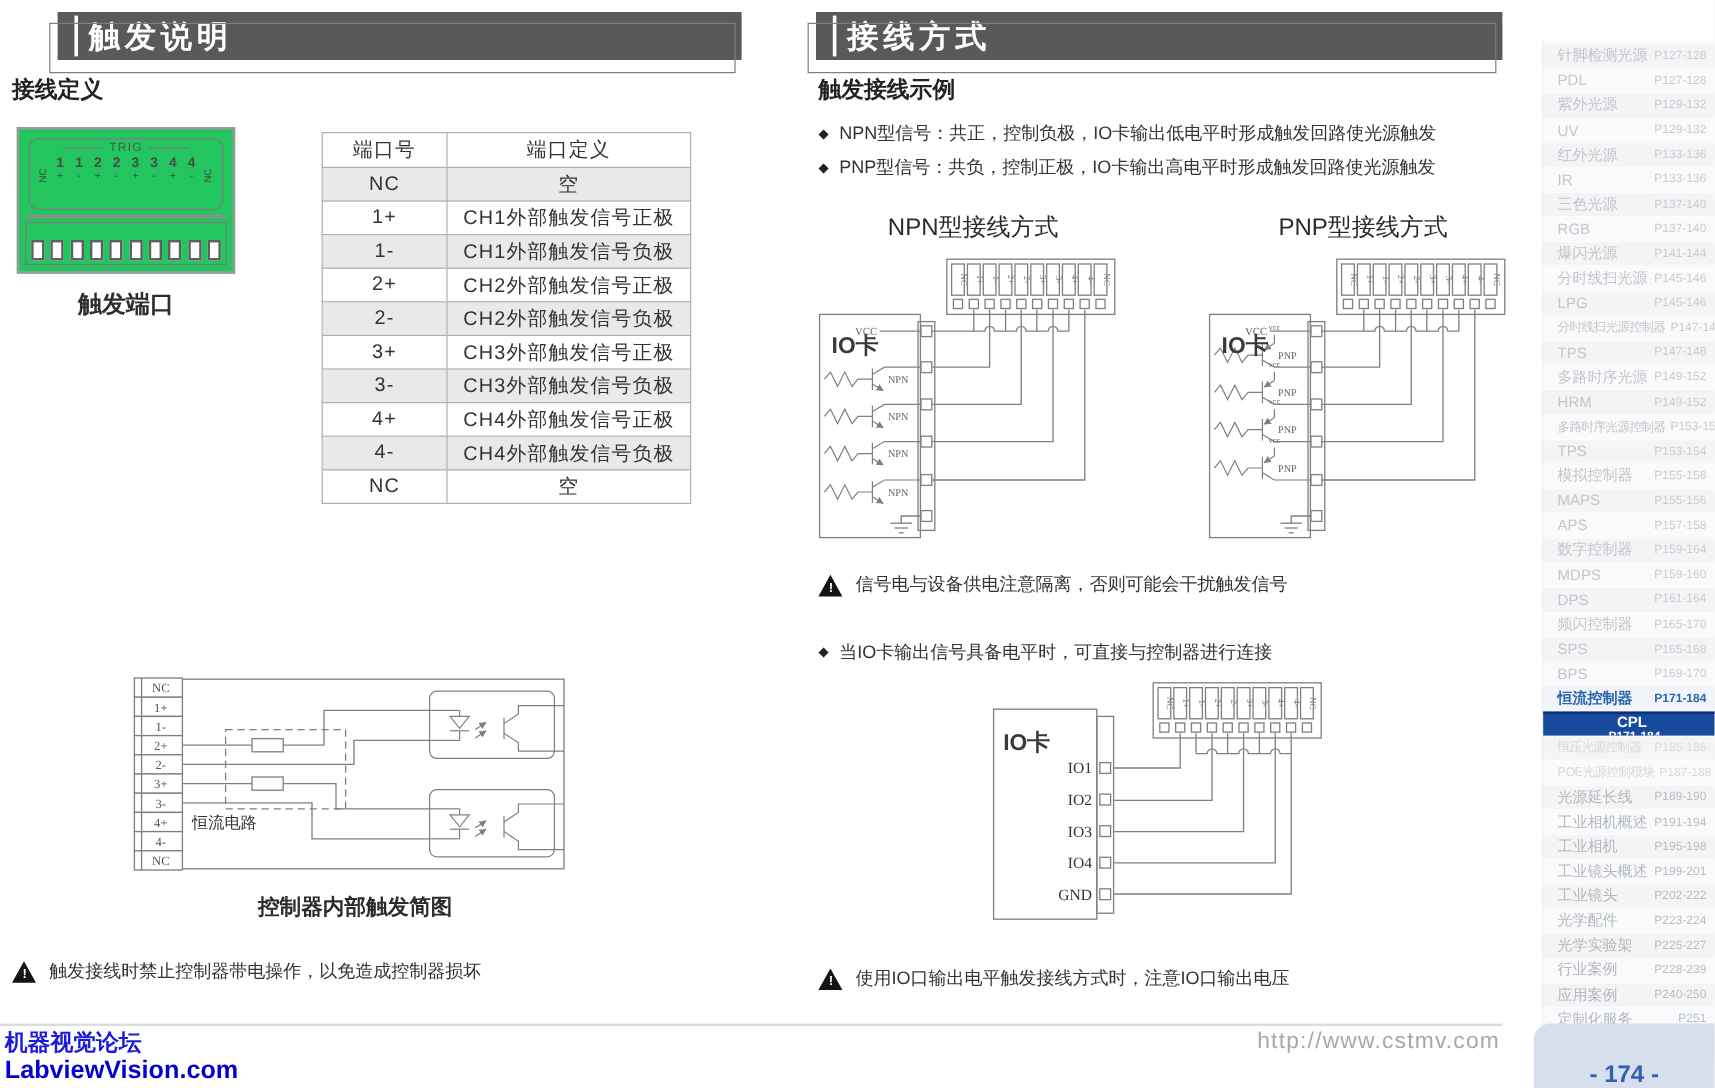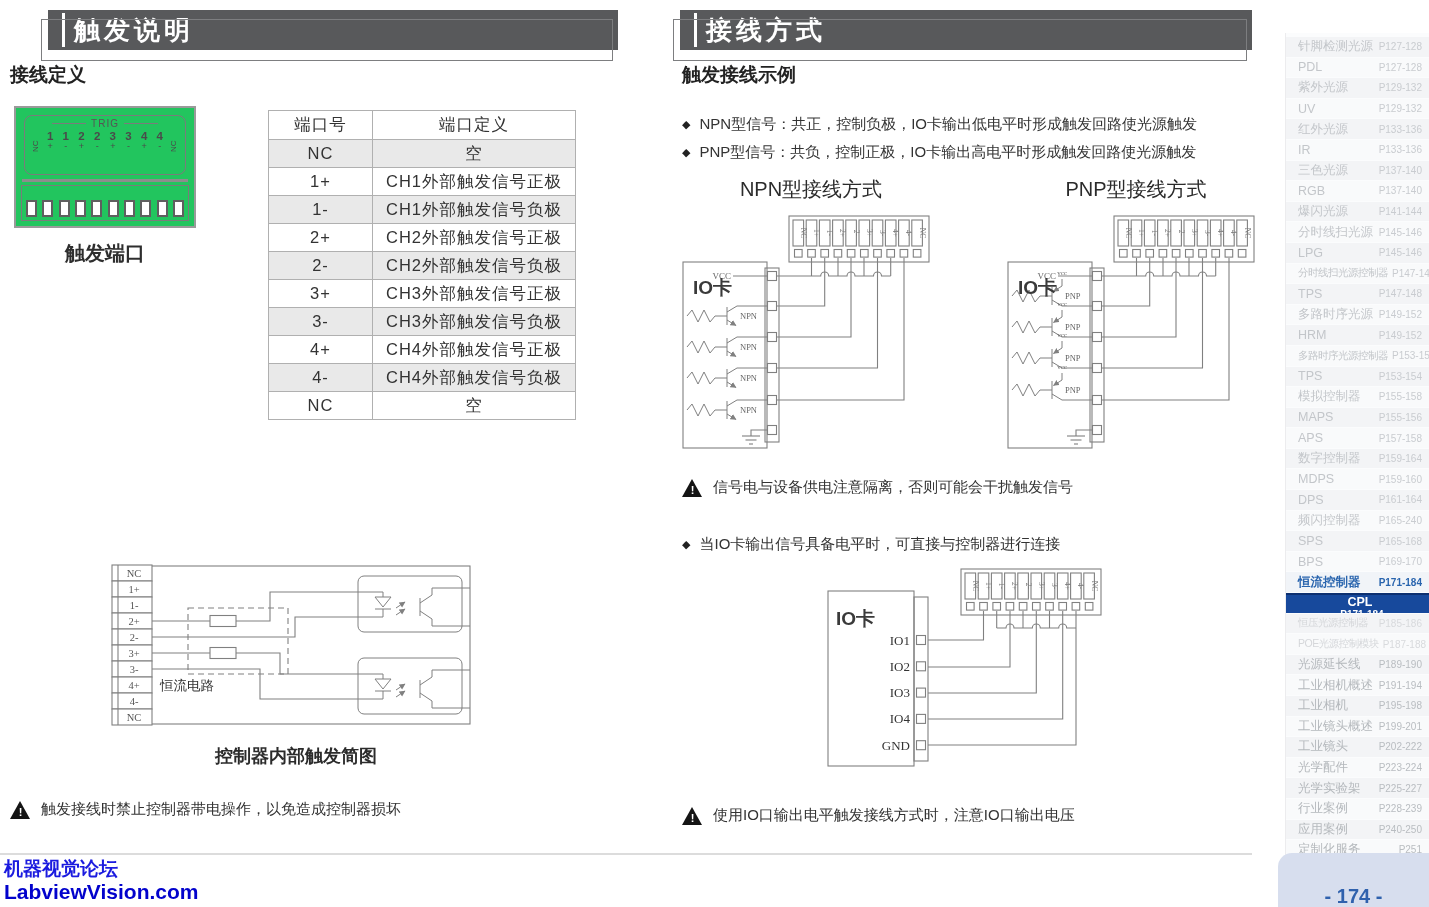--- a/index.html
+++ b/index.html
@@ -309,21 +309,21 @@
       <span class="warn-tri"></span>
         <span class="warn-ex">!</span>
     </span>
     <span>触发接线时禁止控制器带电操作，以免造成控制器损坏</span>
   </div>
 
   <div class="banner" style="left:680px;top:10px;width:572px;">接线方式</div>
 
   <div class="h2" style="left:682px;top:62px;">触发接线示例</div>
 
-  <div class="bullets" style="left:682px;top:98px;margin-top:12px;">
+  <div class="bullets" style="left:682px;top:98px;">
       <div class="bullet">NPN型信号：共正，控制负极，IO卡输出低电平时形成触发回路使光源触发</div>
       <div class="bullet">PNP型信号：共负，控制正极，IO卡输出高电平时形成触发回路使光源触发</div>
     </div>
 
   <div class="dtitle" style="left:681px;top:176px;width:260px;">NPN型接线方式</div>
   <div class="dtitle" style="left:1006px;top:176px;width:260px;">PNP型接线方式</div>
 
   <svg class="dg" style="left:681px;top:210px;" width="312" height="292" viewBox="0 0 312 292">
     <g transform="translate(108,6)">
         <rect x="0" y="0" width="140" height="46"></rect>
@@ -633,21 +633,21 @@
         <div class="srow normal">
           <span class="slabel">MDPS</span>
           <span class="spages">P159-160</span>
         </div>
         <div class="srow normal">
           <span class="slabel">DPS</span>
           <span class="spages">P161-164</span>
         </div>
         <div class="srow normal">
           <span class="slabel">频闪控制器</span>
-          <span class="spages">P165-240</span>
+          <span class="spages">P165-170</span>
         </div>
         <div class="srow normal">
           <span class="slabel">SPS</span>
           <span class="spages">P165-168</span>
         </div>
         <div class="srow normal">
           <span class="slabel">BPS</span>
           <span class="spages">P169-170</span>
         </div>
         <div class="srow active">
@@ -709,15 +709,16 @@
         <div class="srow low">
           <span class="slabel">技术服务</span>
           <span class="spages">P252</span>
         </div>
       </div>
   </div>
 
   <div class="footline"></div>
   <div class="forum">机器视觉论坛</div>
   <div class="site">LabviewVision.com</div>
+  <div class="url">http://www.cstmv.com</div>
   <div class="pagebox">- 174 -</div>
 
 </div>
 
 </body></html>

